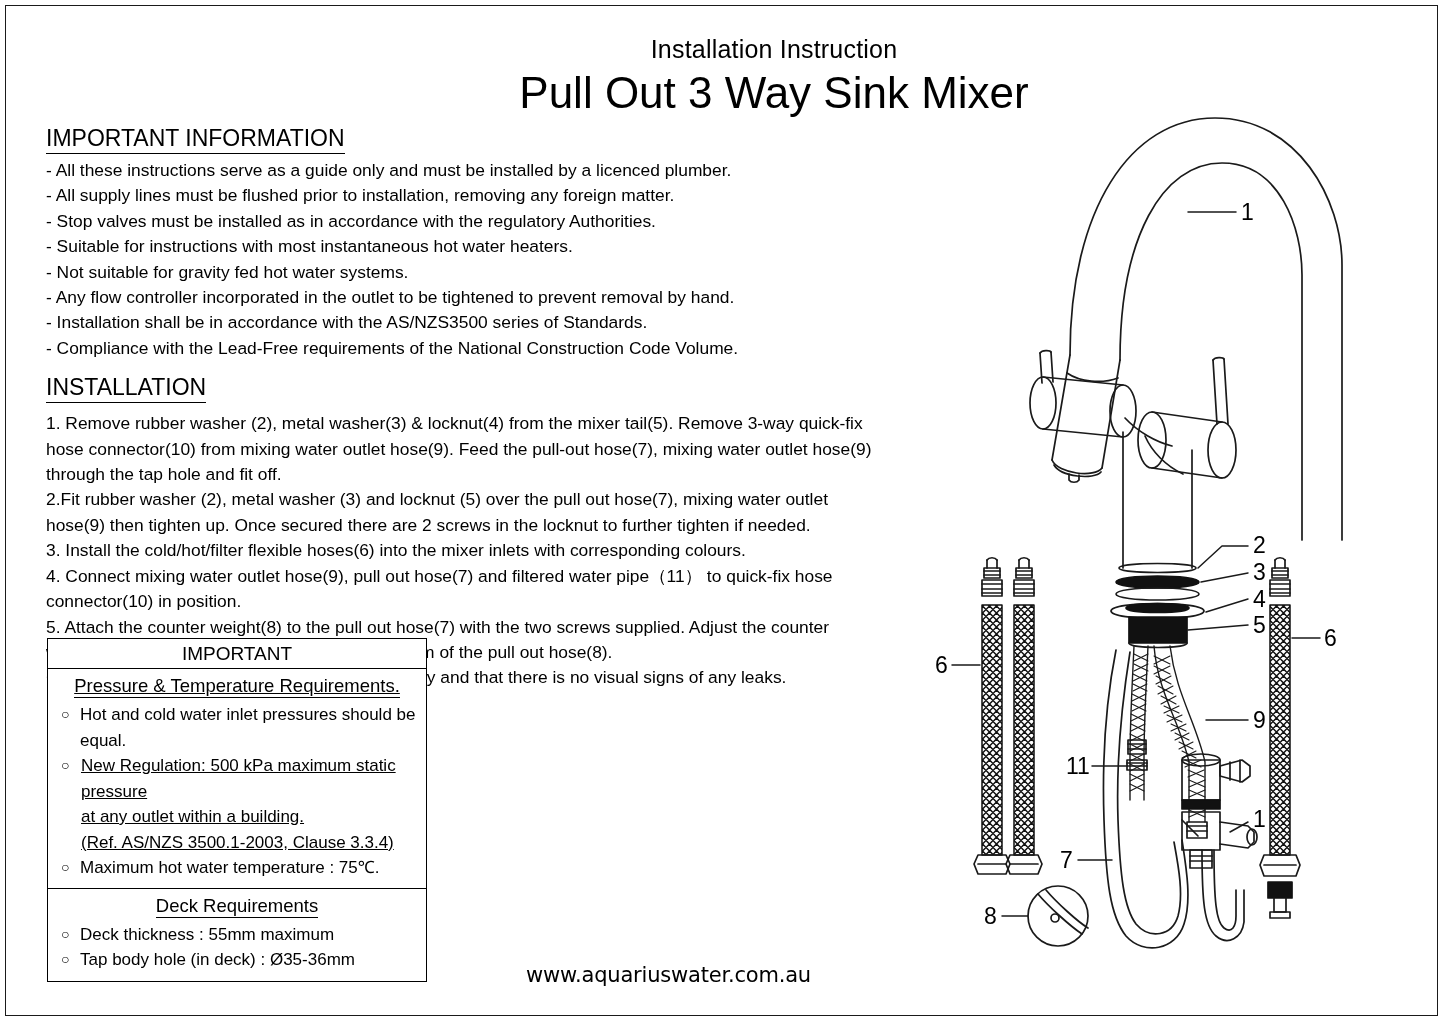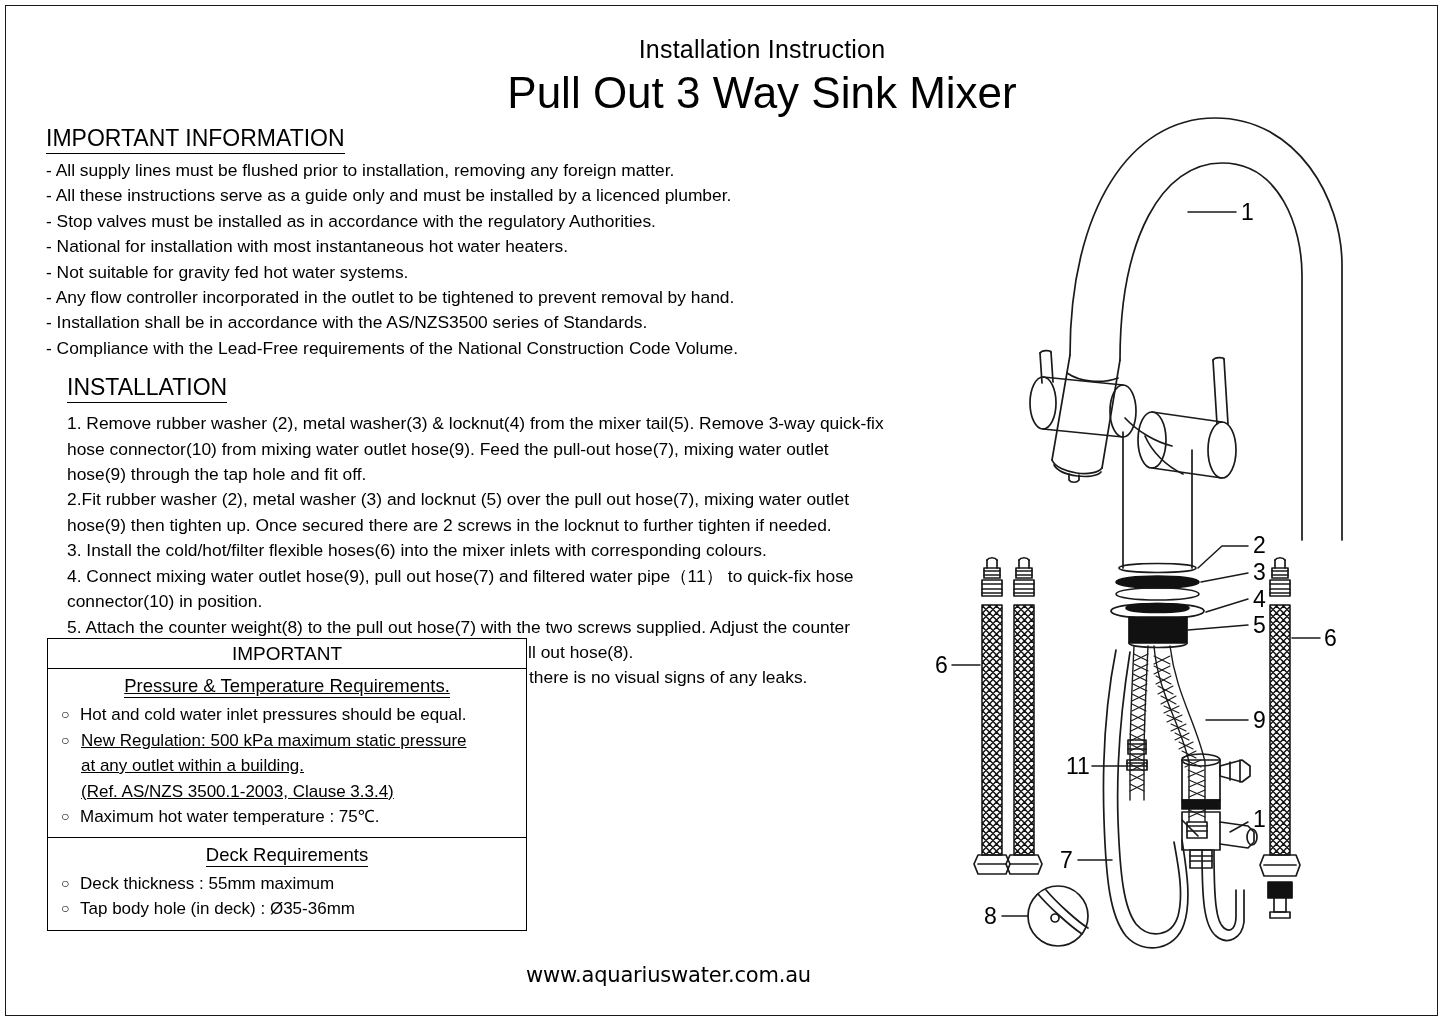--- a/index.html
+++ b/index.html
@@ -26,21 +26,21 @@
     width: 1433px;
     height: 1011px;
     border: 1.6px solid #1a1a1a;
     box-sizing: border-box;
     pointer-events: none;
   }
 
   
   #header {
     position: absolute;
-    left: 0;
+    left: 12px;
     top: 34px;
     width: 1394px;
     text-align: center;
   }
   #subtitle {
     font-size: 25px;
     line-height: 30px;
     letter-spacing: 0.2px;
     margin-left: 130px;
   }
@@ -69,29 +69,29 @@
   }
   .bullet-line {
     font-size: 17.4px;
     line-height: 25.4px;
     white-space: nowrap;
   }
   .para {
     font-size: 17.4px;
     line-height: 25.4px;
   }
-  #install-head-wrap { margin-top: 12px; margin-left: 21px; }
+  #install-head-wrap { margin-top: 12px; }
   #install-list { margin-top: 4px; }
 
   
   #impbox {
     position: absolute;
     left: 47px;
     top: 638px;
-    width: 480px;
+    width: 380px;
     border: 1.8px solid #000;
     box-sizing: border-box;
     background: #fff;
   }
   #imp-title {
     text-align: center;
     font-size: 19px;
     line-height: 24px;
     padding: 3px 0 2px 0;
     border-bottom: 1.3px solid #000;
@@ -166,24 +166,24 @@
   <div id="header">
     <div id="subtitle">Installation Instruction</div>
     <div id="maintitle">Pull Out 3 Way Sink Mixer</div>
   </div>
 
   <div id="textcol">
 
     <div>
       <div class="sec-head">IMPORTANT INFORMATION</div>
       <div>
+        <div class="bullet-line">- All these instructions serve as a guide only and must be installed by a licenced plumber.</div>
         <div class="bullet-line">- All supply lines must be flushed prior to installation, removing any foreign matter.</div>
-        <div class="bullet-line">- All these instructions serve as a guide only and must be installed by a licenced plumber.</div>
         <div class="bullet-line">- Stop valves must be installed as in accordance with the regulatory Authorities.</div>
-        <div class="bullet-line">- National for installation with most instantaneous hot water heaters.</div>
+        <div class="bullet-line">- Suitable for instructions with most instantaneous hot water heaters.</div>
         <div class="bullet-line">- Not suitable for gravity fed hot water systems.</div>
         <div class="bullet-line">- Any flow controller incorporated in the outlet to be tightened to prevent removal by hand.</div>
         <div class="bullet-line">- Installation shall be in accordance with the AS/NZS3500 series of Standards.</div>
         <div class="bullet-line">- Compliance with the Lead-Free requirements of the National Construction Code Volume.</div>
       </div>
     </div>
 
     <div id="install-head-wrap">
       <div class="sec-head">INSTALLATION</div>
       <div id="install-list">

